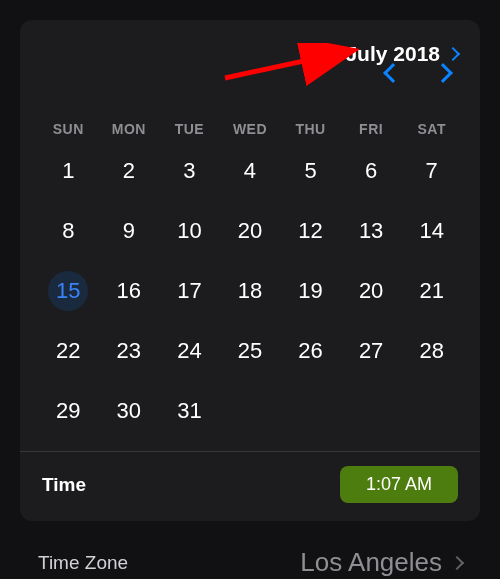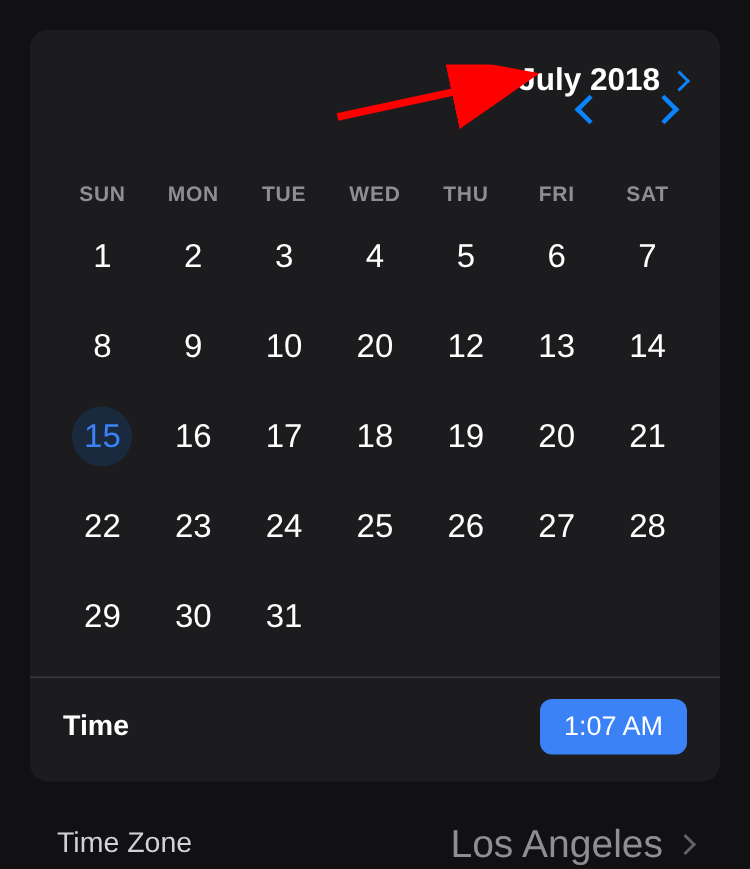--- a/index.html
+++ b/index.html
@@ -126,24 +126,24 @@
       align-items: center;
       justify-content: space-between;
       padding: 14px 4px 0 4px;
     }
     .time-label {
       color: #ffffff;
       font-size: 19px;
       font-weight: 600;
     }
     .time-value {
-      background: #3b82f6;
+      background: #4d7c0f;
       color: #ffffff;
       font-size: 18px;
-      padding: 8px 16px;
+      padding: 8px 26px;
       border-radius: 8px;
       cursor: pointer;
     }
     .tz-row {
       display: flex;
       align-items: center;
       justify-content: space-between;
       margin: 26px 20px 0 20px;
       padding: 0 18px;
     }

